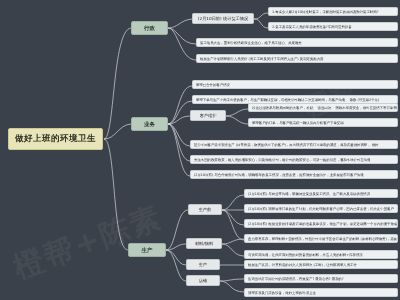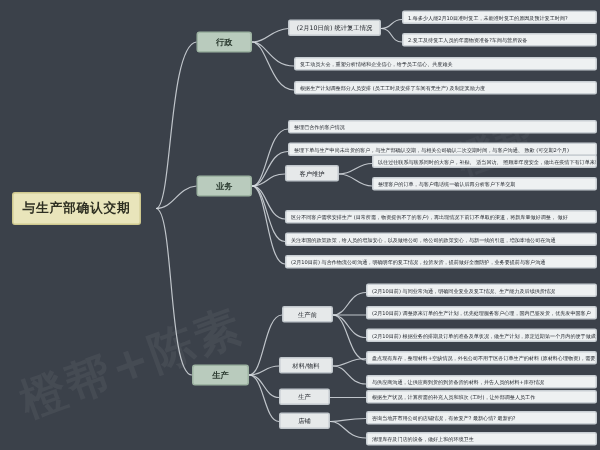--- a/index.html
+++ b/index.html
@@ -112,21 +112,21 @@
 
     <path d="M222,244 C232,244 232,239 244,239"></path>
     <path d="M222,244 C232,244 232,256 244,256"></path>
 
     <path d="M220,265 C230,265 230,265 244,265"></path>
     <path d="M220,281 C230,281 230,279 244,279"></path>
     <path d="M220,281 C230,281 230,292 244,292"></path>
   </svg>
 
   <div class="node root" style="left:8px;top:128px;">
-    <span>与生产部确认交期</span>
+    <span>做好上班的环境卫生</span>
   </div>
 
   <div class="node branch" style="left:131px;top:21px;width:37px;">
     <span>行政</span>
   </div>
   <div class="node branch" style="left:131px;top:117px;width:37px;">
     <span>业务</span>
   </div>
   <div class="node branch" style="left:128px;top:243px;width:38px;">
     <span>生产</span>

